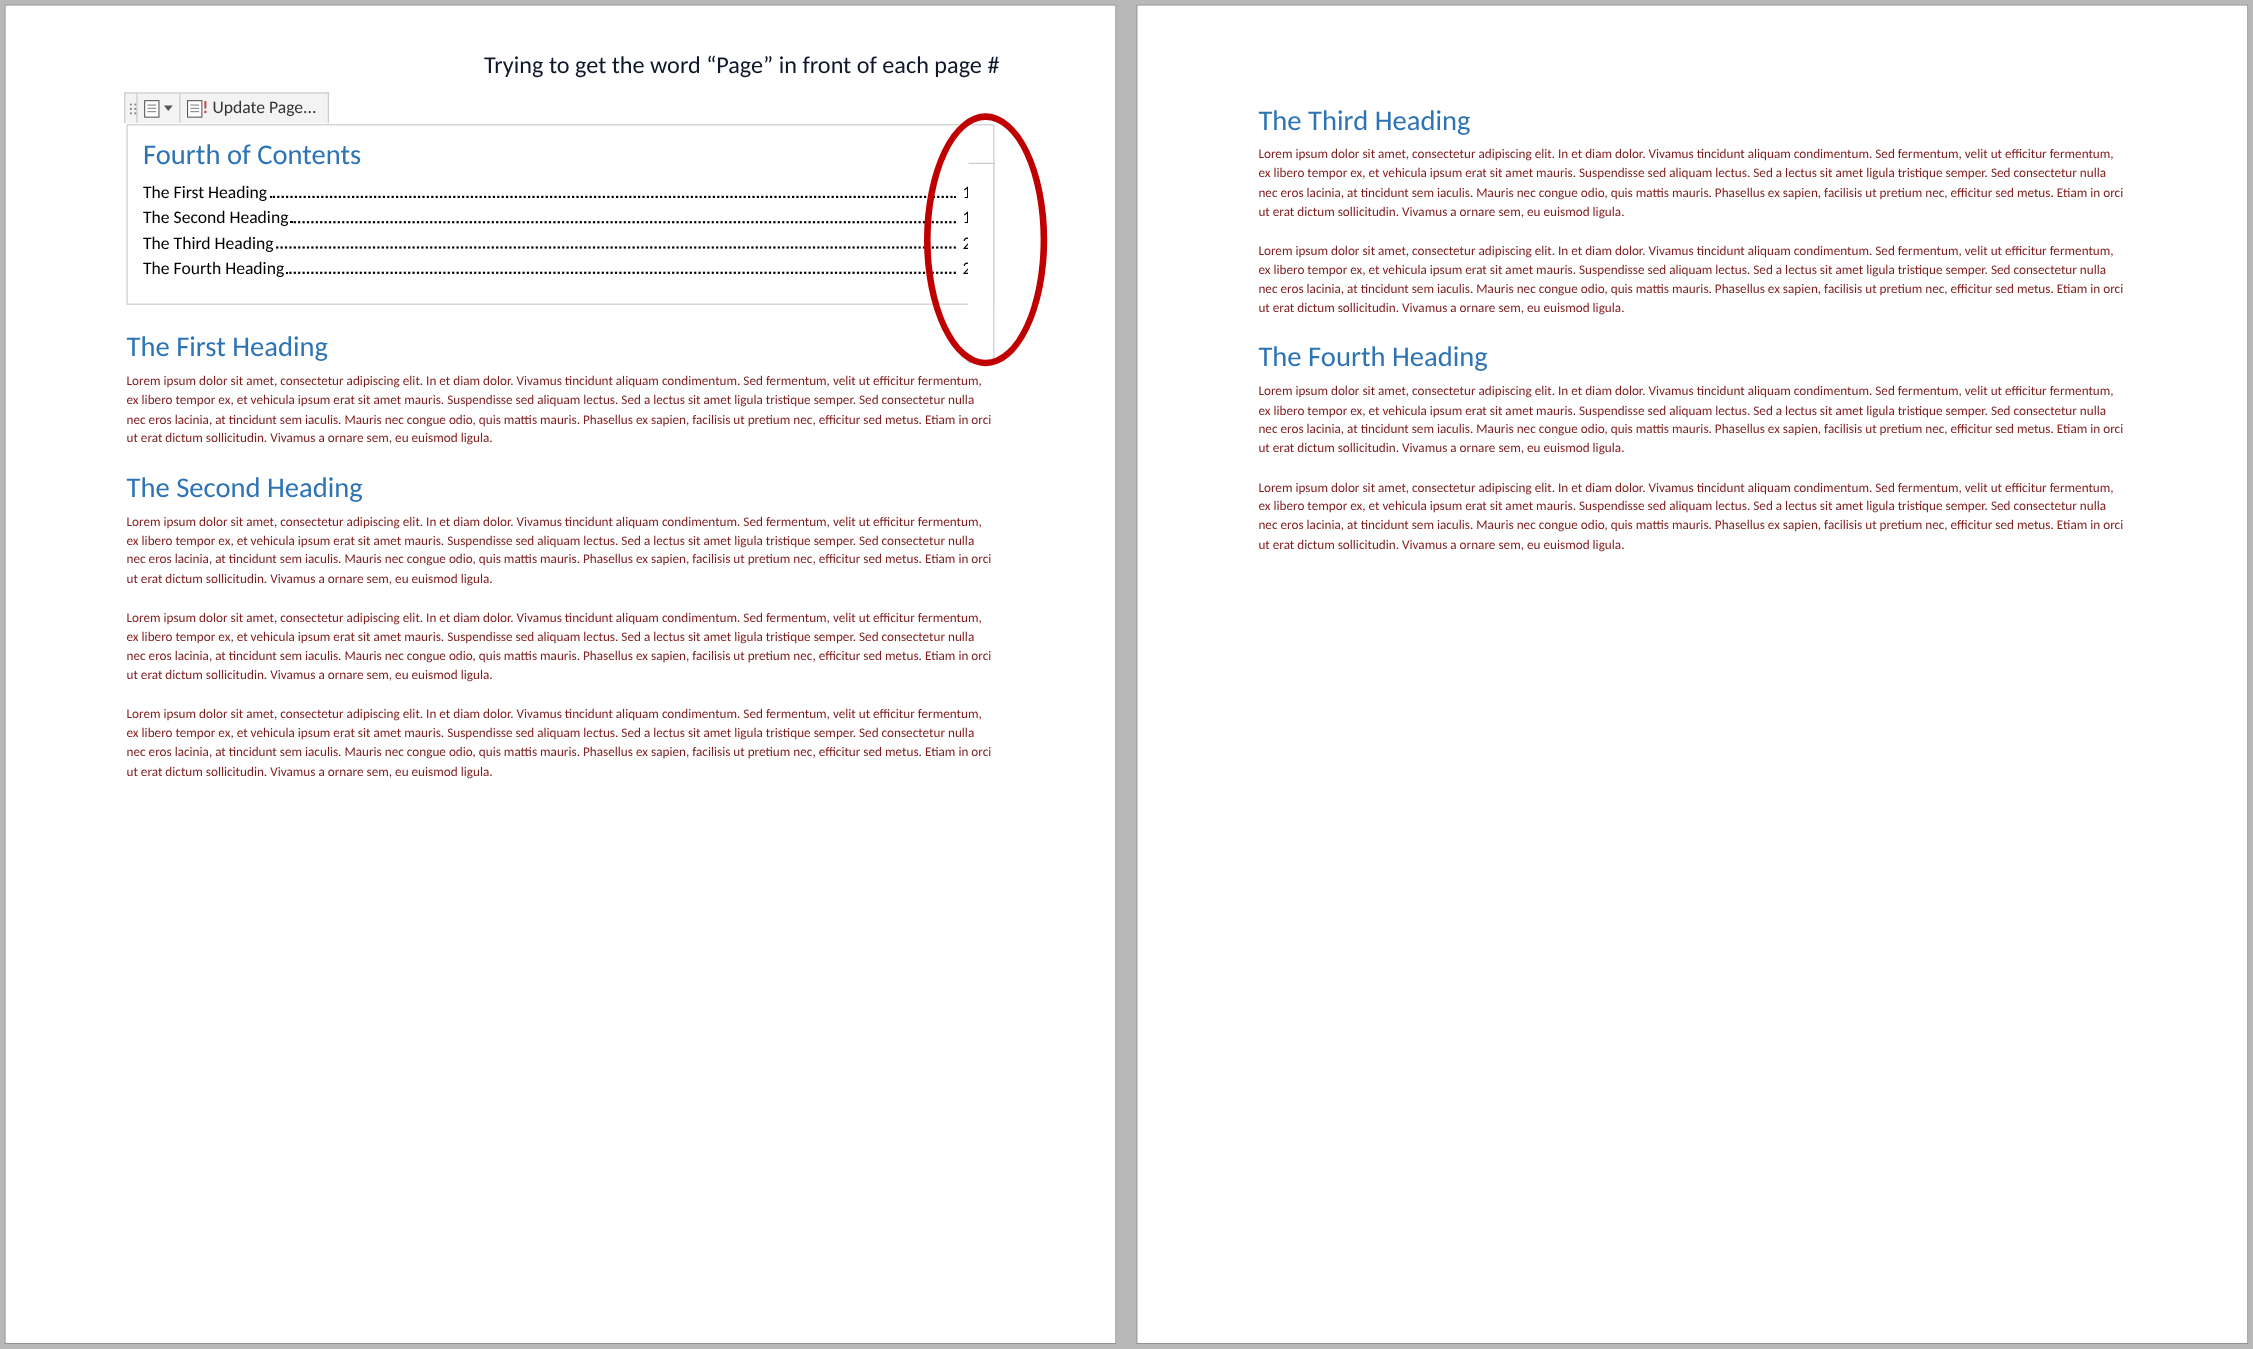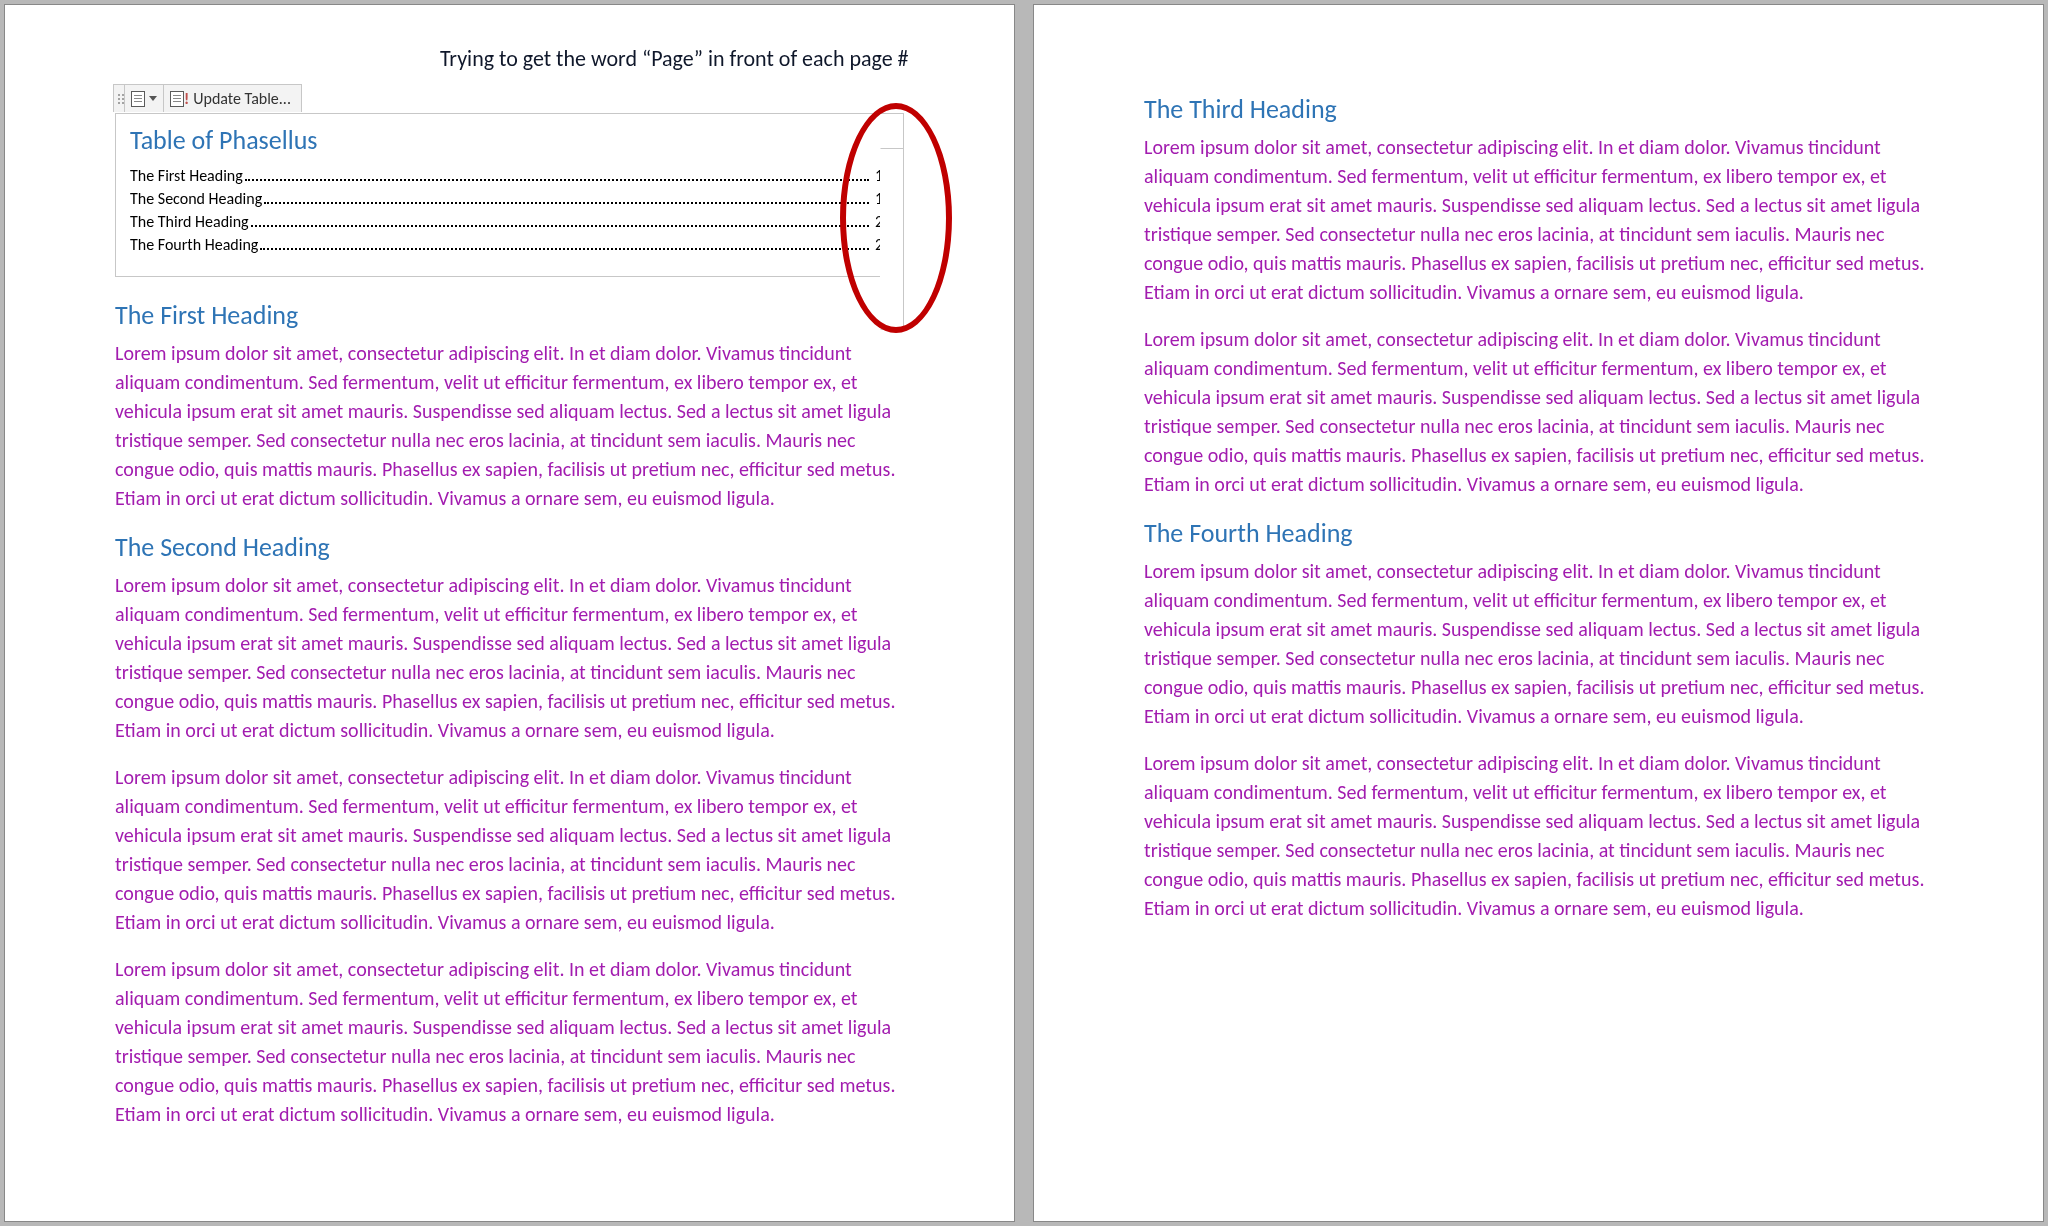--- a/index.html
+++ b/index.html
@@ -107,22 +107,22 @@
     min-width: 10px;
   }
   .toc-num { padding-left: 2px; padding-right: 6px; }
   .heading {
     color: #2e74b5;
     font-size: 26px;
     font-weight: 400;
     margin: 14px 0 8px 0;
   }
   .para {
-    font-size: 20px;
-    color: #a21caf;
+    font-size: 12px;
+    color: #7f1d1d;
     line-height: 1.45;
     margin-bottom: 18px;
   }
   .red-oval {
     position: absolute;
     top: 98px;
     right: 62px;
     width: 112px;
     height: 230px;
     border: 6px solid #c00000;
@@ -145,29 +145,29 @@
         <span style="width:2px;height:2px;background:#888;border-radius:50%;box-shadow:4px 0 #888;"></span>
       </div>
     </div>
     <div class="tool-seg">
       <span class="toc-icon-page"></span>
       <span class="dd-arrow"></span>
     </div>
     <div class="tool-seg">
       <span class="toc-icon-page"></span>
       <span class="excl">!</span>
-      <span class="update-label">Update Table...</span>
+      <span class="update-label">Update Page...</span>
     </div>
   </div>
 
   <div style="height:20px;"></div>
 
   <div class="toc-box">
     <div class="toc-tab"></div>
-    <div class="toc-title">Table of Phasellus</div>
+    <div class="toc-title">Fourth of Contents</div>
 
     <div class="toc-row">
       <span>The First Heading</span>
       <span class="toc-dots"></span>
       <span class="toc-num">1</span>
     </div>
     <div class="toc-row">
       <span>The Second Heading</span>
       <span class="toc-dots"></span>
       <span class="toc-num">1</span>

